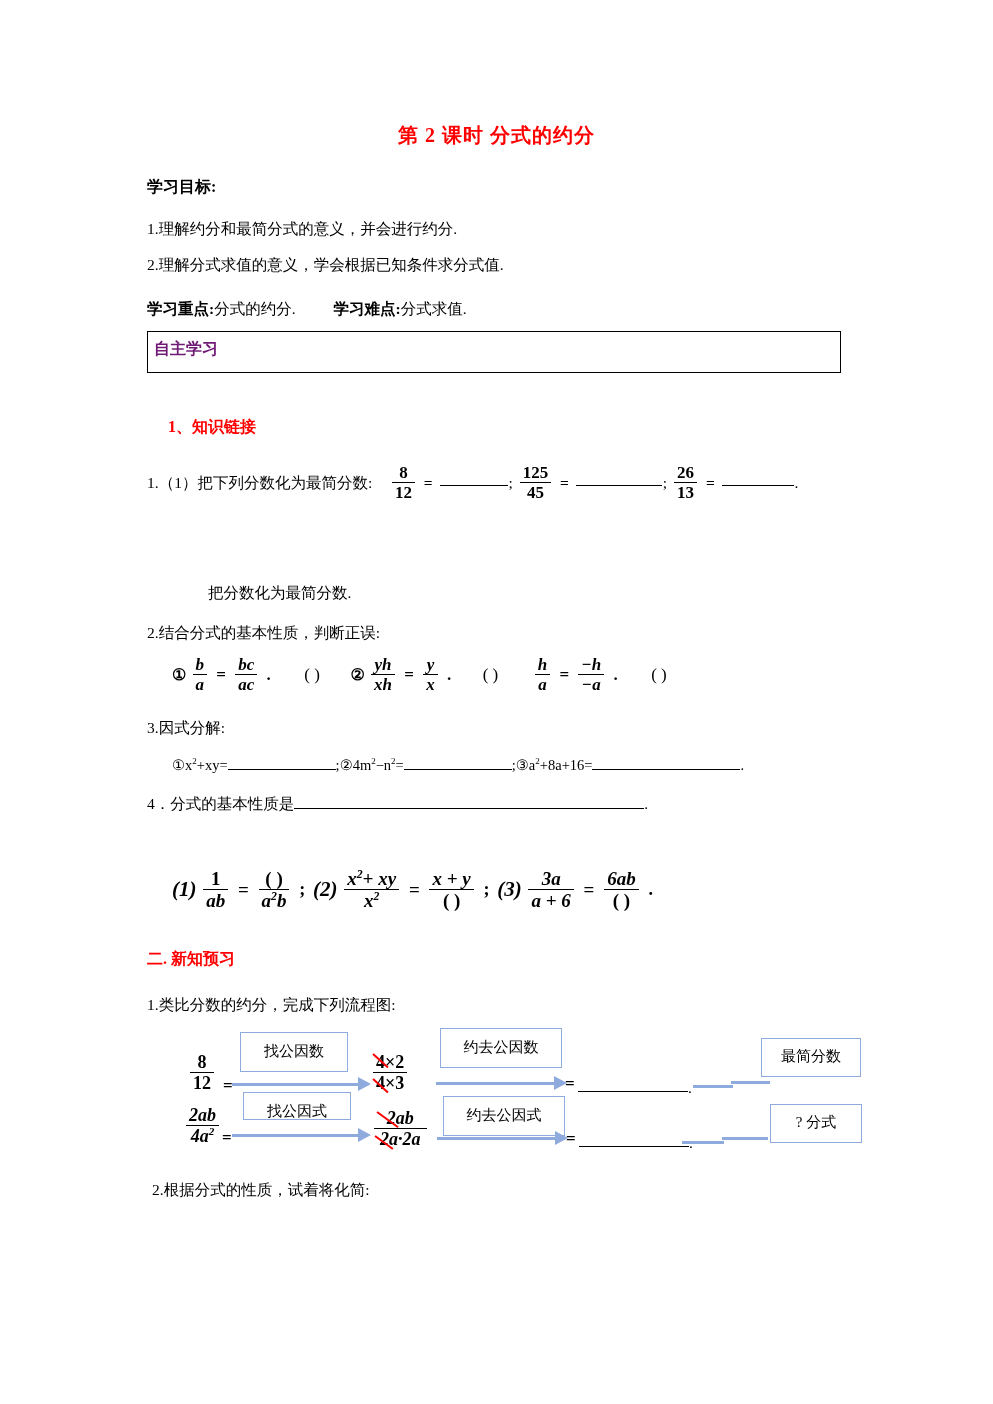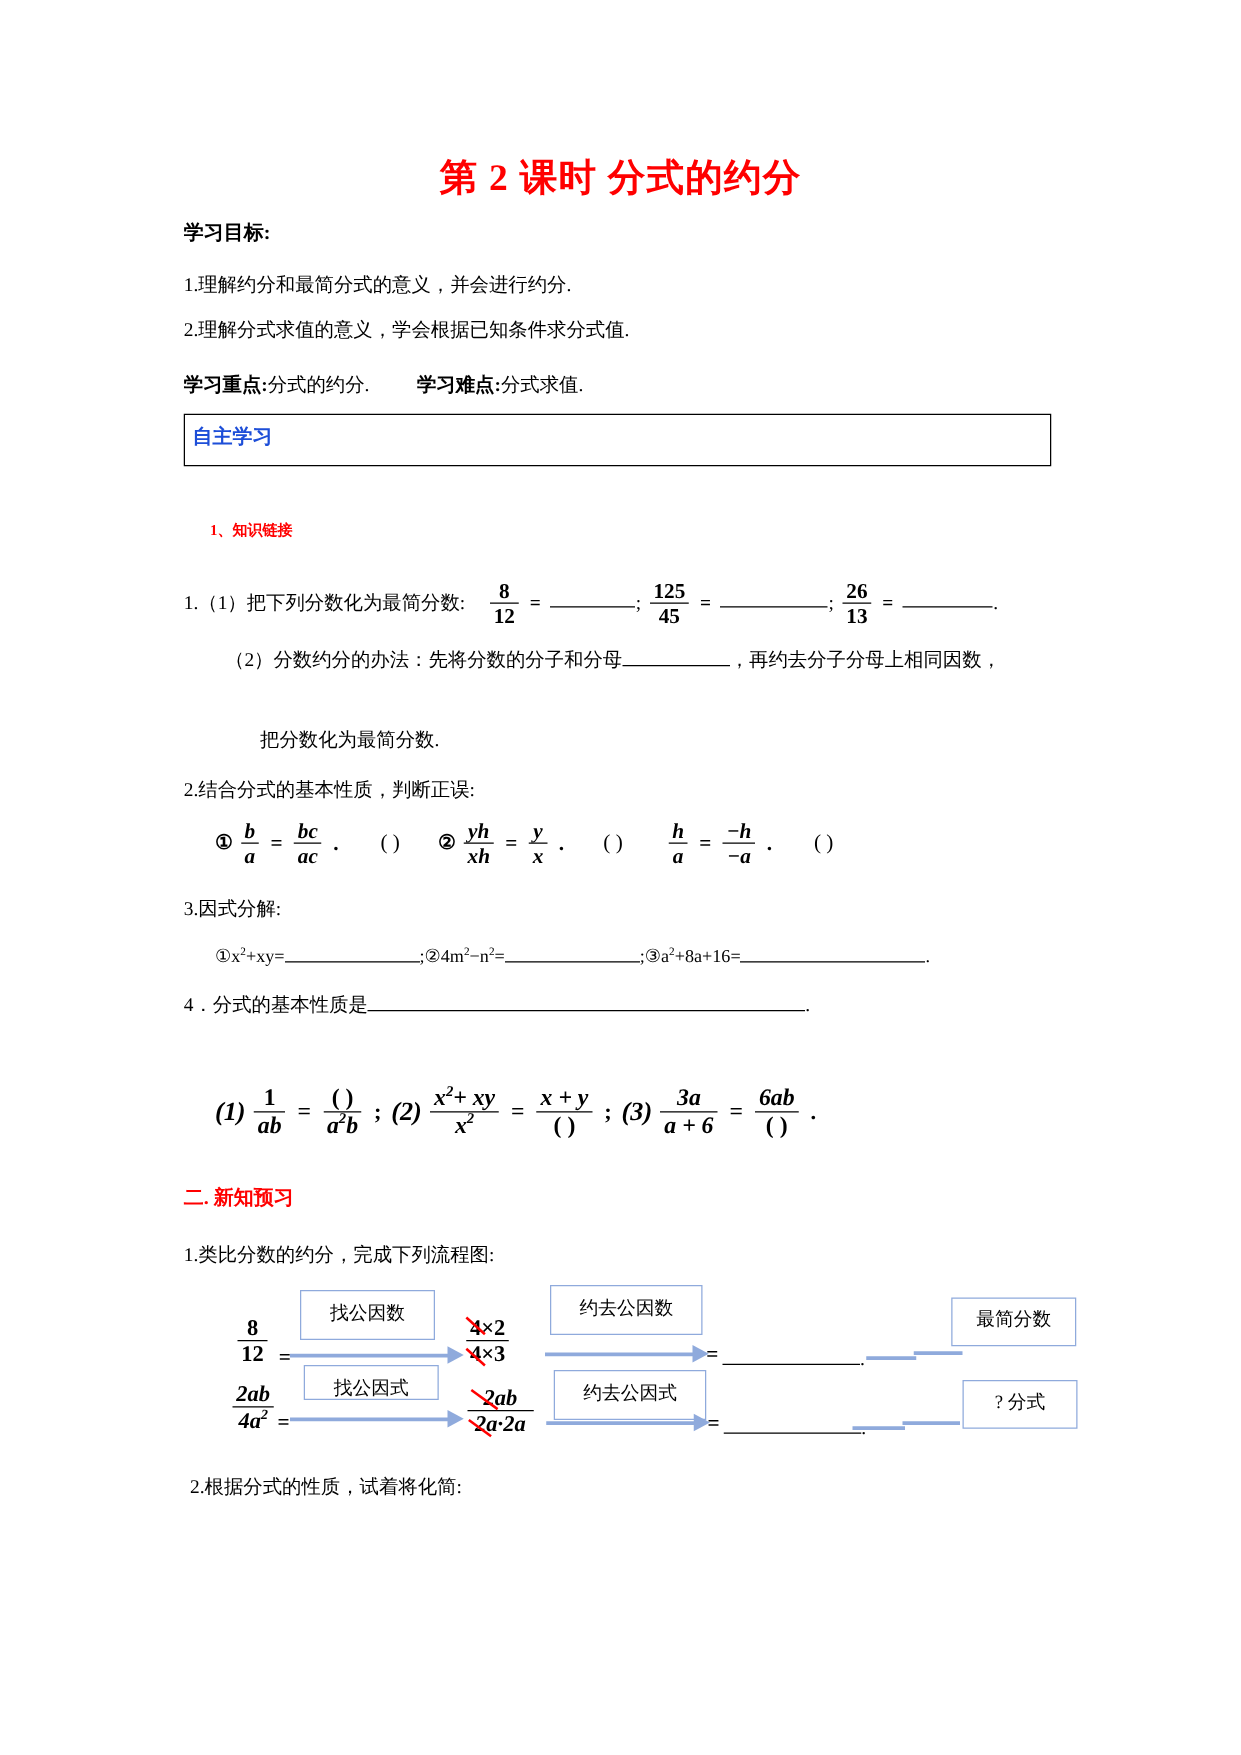--- a/index.html
+++ b/index.html
@@ -23,21 +23,21 @@
   }
   .abs { position: absolute; }
 
   
   .doc-title {
     left: 0; top: 122px;
     width: 993px;
     text-align: center;
     color: #FF0000;
     font-weight: bold;
-    font-size: 30px;
+    font-size: 20px;
     letter-spacing: 1px;
     font-family: "Liberation Serif", "DejaVu Serif", serif;
   }
 
   
   .btxt {
     font-size: 15.5px;
     line-height: 1.25;
     white-space: nowrap;
   }
@@ -49,21 +49,21 @@
     left: 147px; top: 331px;
     width: 694px; height: 42px;
     border: 1.5px solid #000000;
     box-sizing: border-box;
   }
   .heading-box > span {
     position: absolute;
     left: 6px; top: 7px;
     font-size: 16px;
     font-weight: bold;
-    color: #1d4ed8;
+    color: #701a75;
   }
 
   
   .blank {
     display: inline-block;
     border-bottom: 1.4px solid #000;
     vertical-align: baseline;
     height: 0.95em;
   }
 
@@ -139,21 +139,21 @@
   <div class="abs btxt" style="left:147px; top:255px;">2.理解分式求值的意义，学会根据已知条件求分式值.</div>
 
   <div class="abs btxt" style="left:147px; top:299px;">
     <span class="bold">学习重点:</span><span>分式的约分.</span><span style="display:inline-block;width:38px;"></span><span class="bold">学习难点:</span><span>分式求值.</span>
   </div>
 
   <div class="abs heading-box">
     <span>自主学习</span>
   </div>
 
-  <div class="abs btxt redb" style="left:168px; top:417px; font-size:12px;">1、知识链接</div>
+  <div class="abs btxt redb" style="left:168px; top:417px; font-size:16px;">1、知识链接</div>
 
   <div class="abs btxt" style="left:147px; top:463px;">
     <span style="vertical-align:middle;">1.（1）把下列分数化为最简分数:</span>
     <span style="display:inline-block;width:10px;"></span>
     <span class="mathup frac" style="font-size:17px;">
       <span class="num">8</span>
       <span class="den">12</span>
     </span>
     <span class="op mathup">=</span>
     <span class="blank" style="width:68px;"></span><span class="op" style="padding:0 1px;">;</span>
@@ -164,23 +164,20 @@
     <span class="op mathup">=</span>
     <span class="blank" style="width:86px;"></span><span class="op" style="padding:0 1px;">;</span>
     <span class="mathup frac" style="font-size:17px;">
       <span class="num">26</span>
       <span class="den">13</span>
     </span>
     <span class="op mathup">=</span>
     <span class="blank" style="width:72px;"></span><span class="op" style="padding:0 1px;">.</span>
   </div>
 
-  <div class="abs btxt" style="left:180px; top:517px;">
-    <span>（2）分数约分的办法：先将分数的分子和分母</span><span class="blank" style="width:86px;"></span><span>，再约去分子分母上相同因数，</span>
-  </div>
   <div class="abs btxt" style="left:208px; top:583px;">把分数化为最简分数.</div>
 
   <div class="abs btxt" style="left:147px; top:623px;">2.结合分式的基本性质，判断正误:</div>
 
   <div class="abs" style="left:172px; top:655px; font-size:17px;">
     <span class="math" style="font-style:normal;font-size:16px;vertical-align:middle;">①</span>
     <span class="math frac">
       <span class="num">b</span>
       <span class="den">a</span>
     </span>

